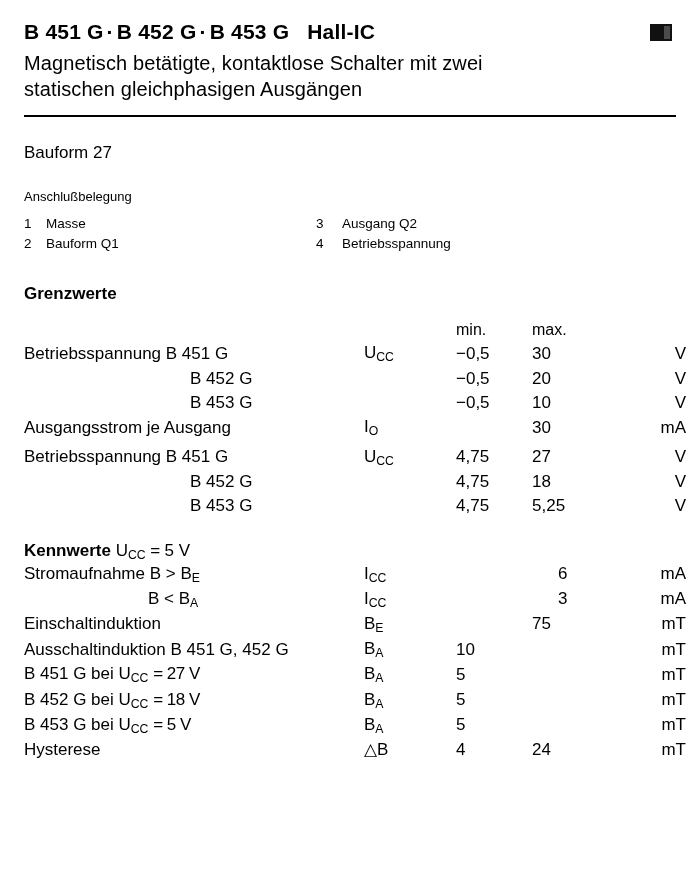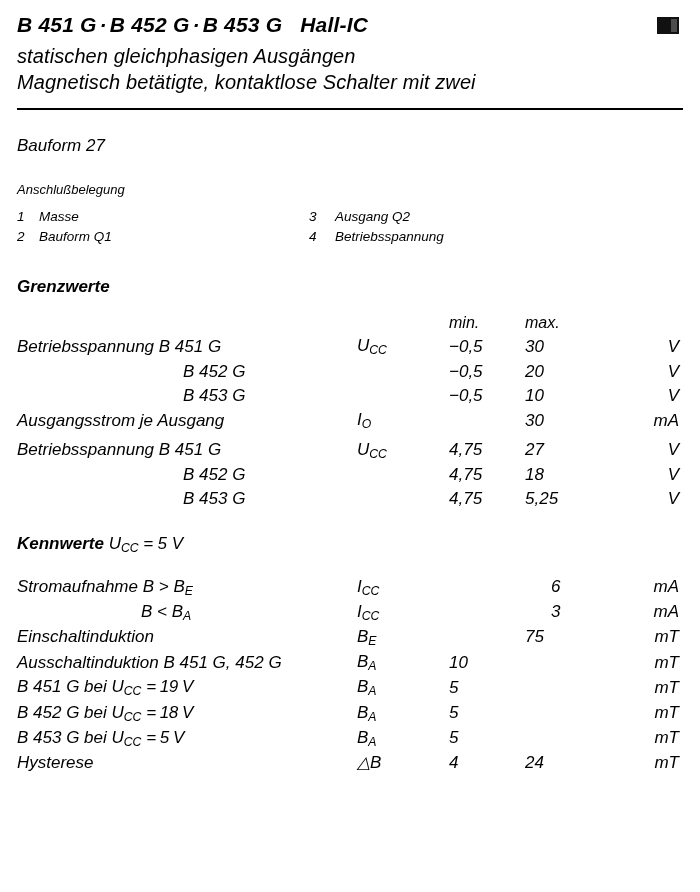--- a/index.html
+++ b/index.html
@@ -12,23 +12,22 @@
     height: 892px;
     font-family: "Liberation Sans", sans-serif;
     color: #000000;
     position: relative;
     overflow: hidden;
   }
   .page {
     position: relative;
     width: 700px;
     height: 632px;
-    padding: 5px;
+    padding: 12px;
     box-sizing: border-box;
-    font-style: italic;
   }
 
   
   .title-row {
     display: flex;
     align-items: center;
     justify-content: space-between;
     padding: 8px 12px 0 12px;
   }
   .title-main {
@@ -148,22 +147,22 @@
 <div class="page">
 
   <div class="title-row">
     <div class="title-main">
       <span>B 451 G</span><span class="sep">·</span><span>B 452 G</span><span class="sep">·</span><span>B 453 G</span><span class="title-hall">Hall-IC</span>
     </div>
     <div class="logo-box"></div>
   </div>
 
   <div class="subtitle">
+    <div>Magnetisch betätigte, kontaktlose Schalter mit zwei</div>
     <div>statischen gleichphasigen Ausgängen</div>
-    <div>Magnetisch betätigte, kontaktlose Schalter mit zwei</div>
   </div>
 
   <hr class="rule">
 
   <div class="bauform">Bauform 27</div>
 
   <div class="anschluss-head">Anschlußbelegung</div>
 
   <table class="pin-table">
     <tbody>
@@ -267,21 +266,21 @@
 
   <div class="section-head sec-kenn">
     <span>Kennwerte</span>
     <span class="kenn-inline">
       <span>U</span><span class="sub">CC</span>
       <span class="eqsym">=</span>
       <span>5 V</span>
     </span>
   </div>
 
-  <table class="data" style="margin-top:20px;">
+  <table class="data" style="margin-top:0;">
     <colgroup>
       <col class="c-desc">
         <col class="c-sym">
         <col class="c-min">
         <col class="c-max">
         <col class="c-unit">
     </colgroup>
     <tbody>
       <tr>
         <td><span>Stromaufnahme B &gt; B</span><span class="sub">E</span></td>
@@ -305,21 +304,21 @@
         <td class="c-unit">mT</td>
       </tr>
       <tr>
         <td><span>Ausschaltinduktion B 451 G, 452 G</span></td>
         <td><span>B</span><span class="sub">A</span></td>
         <td>10</td>
         <td></td>
         <td class="c-unit">mT</td>
       </tr>
       <tr>
-        <td><span>B 451 G    bei U</span><span class="sub">CC</span> <span class="eqsym">= 19 V</span></td>
+        <td><span>B 451 G    bei U</span><span class="sub">CC</span> <span class="eqsym">= 27 V</span></td>
         <td><span>B</span><span class="sub">A</span></td>
         <td>5</td>
         <td></td>
         <td class="c-unit">mT</td>
       </tr>
       <tr>
         <td><span>B 452 G    bei U</span><span class="sub">CC</span> <span class="eqsym">= 18 V</span></td>
         <td><span>B</span><span class="sub">A</span></td>
         <td>5</td>
         <td></td>

